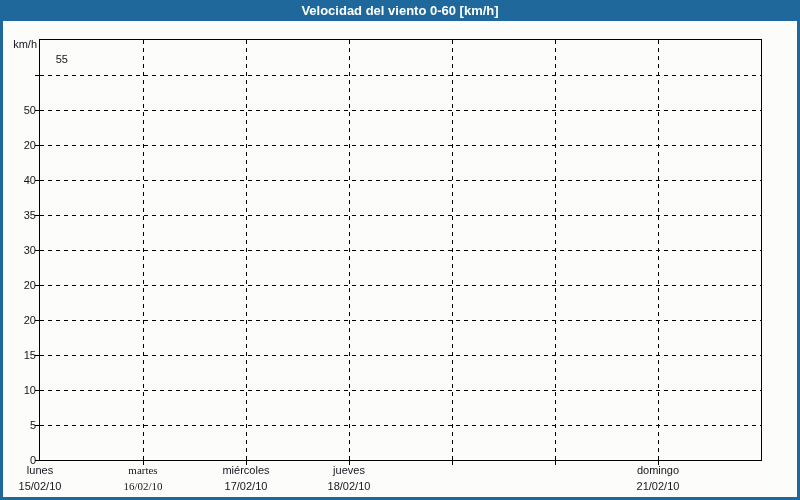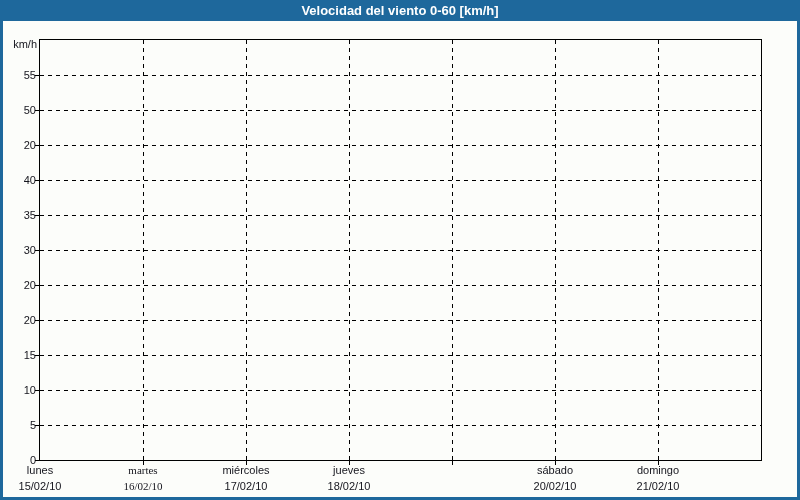--- a/index.html
+++ b/index.html
@@ -115,21 +115,21 @@
       <div class="y-tick-label" style="top: 243px;">30</div>
       <div class="y-axis-tick" style="top: 250px;"></div>
       <div class="y-tick-label" style="top: 208px;">35</div>
       <div class="y-axis-tick" style="top: 215px;"></div>
       <div class="y-tick-label" style="top: 173px;">40</div>
       <div class="y-axis-tick" style="top: 180px;"></div>
       <div class="y-tick-label" style="top: 138px;">20</div>
       <div class="y-axis-tick" style="top: 145px;"></div>
       <div class="y-tick-label" style="top: 103px;">50</div>
       <div class="y-axis-tick" style="top: 110px;"></div>
-      <div class="y-tick-label" style="top: 68px;">55</div>
+      <div class="y-tick-label" style="top: 52px; margin-left: 32px;">55</div>
       <div class="y-axis-tick" style="top: 75px;"></div>
       <div class="x-axis-tick" style="left: 143px;"></div>
       <div class="x-axis-tick" style="left: 246px;"></div>
       <div class="x-axis-tick" style="left: 349px;"></div>
       <div class="x-axis-tick" style="left: 452px;"></div>
       <div class="x-axis-tick" style="left: 555px;"></div>
       <div class="x-axis-tick" style="left: 658px;"></div>
       <div class="x-label" style="left: -20px;">
         <div class="day">lunes</div>
         <div class="date">15/02/10</div>
@@ -139,22 +139,18 @@
         <div class="date">16/02/10</div>
       </div>
       <div class="x-label" style="left: 186px;">
         <div class="day">miércoles</div>
         <div class="date">17/02/10</div>
       </div>
       <div class="x-label" style="left: 289px;">
         <div class="day">jueves</div>
         <div class="date">18/02/10</div>
       </div>
-      <div class="x-label" style="left: 495px;">
-        <div class="day">sábado</div>
-        <div class="date">20/02/10</div>
-      </div>
       <div class="x-label" style="left: 598px;">
         <div class="day">domingo</div>
         <div class="date">21/02/10</div>
       </div>
     </div>
 </div>
 
 </body></html>

